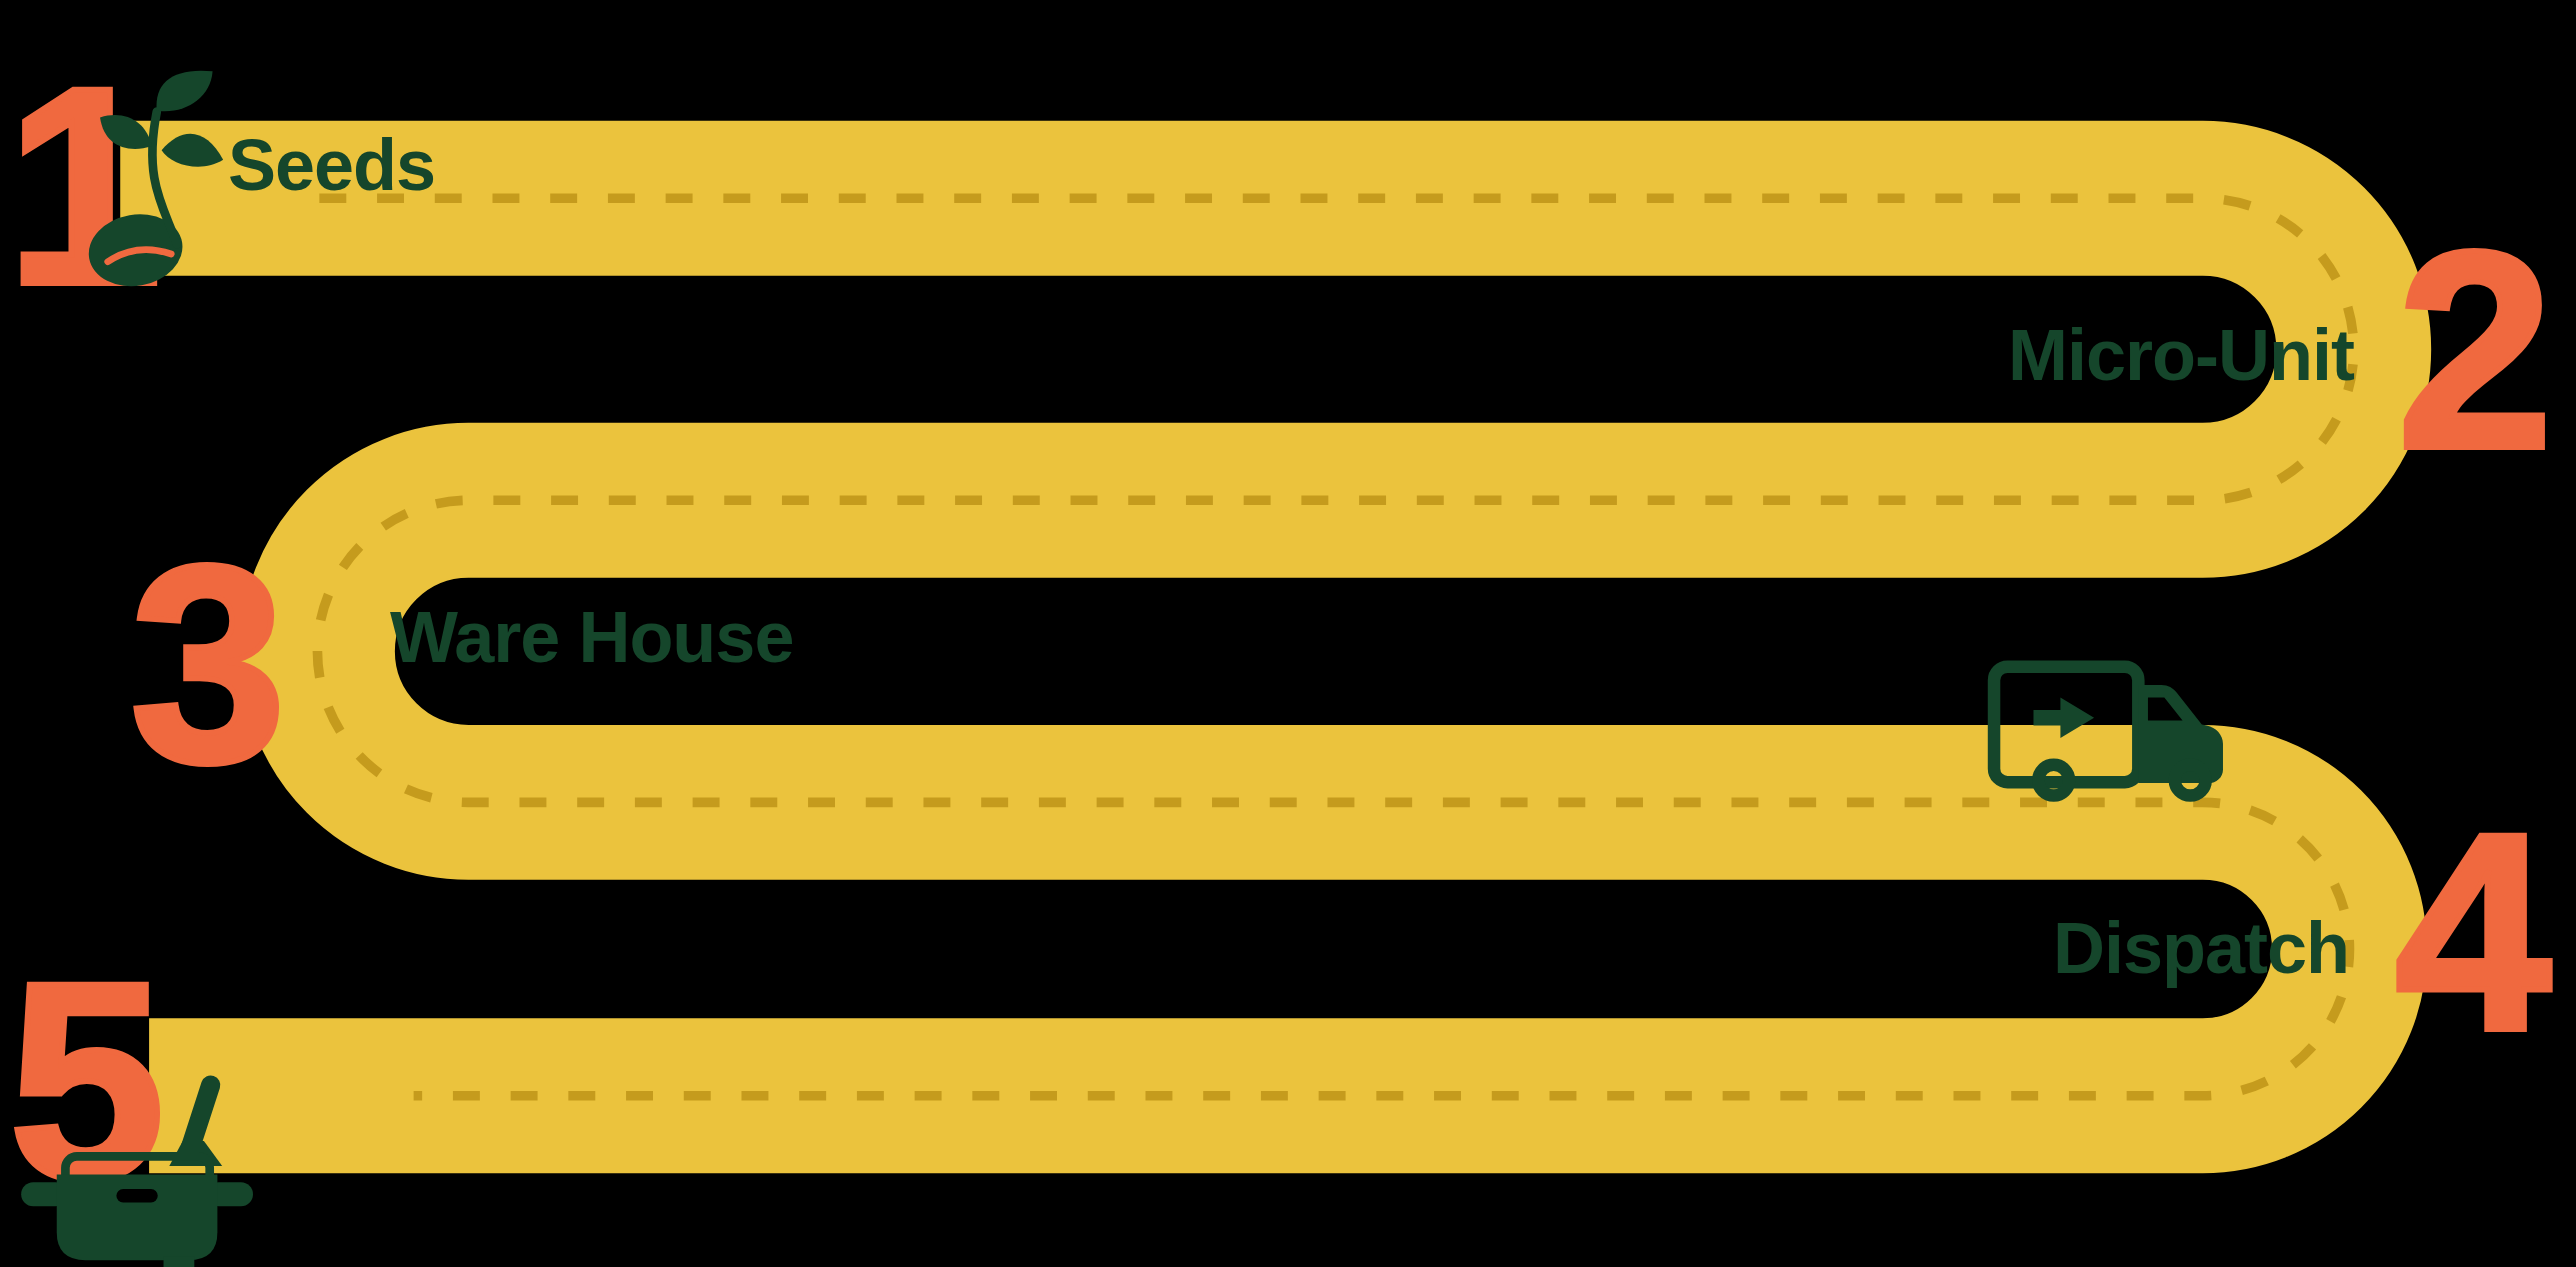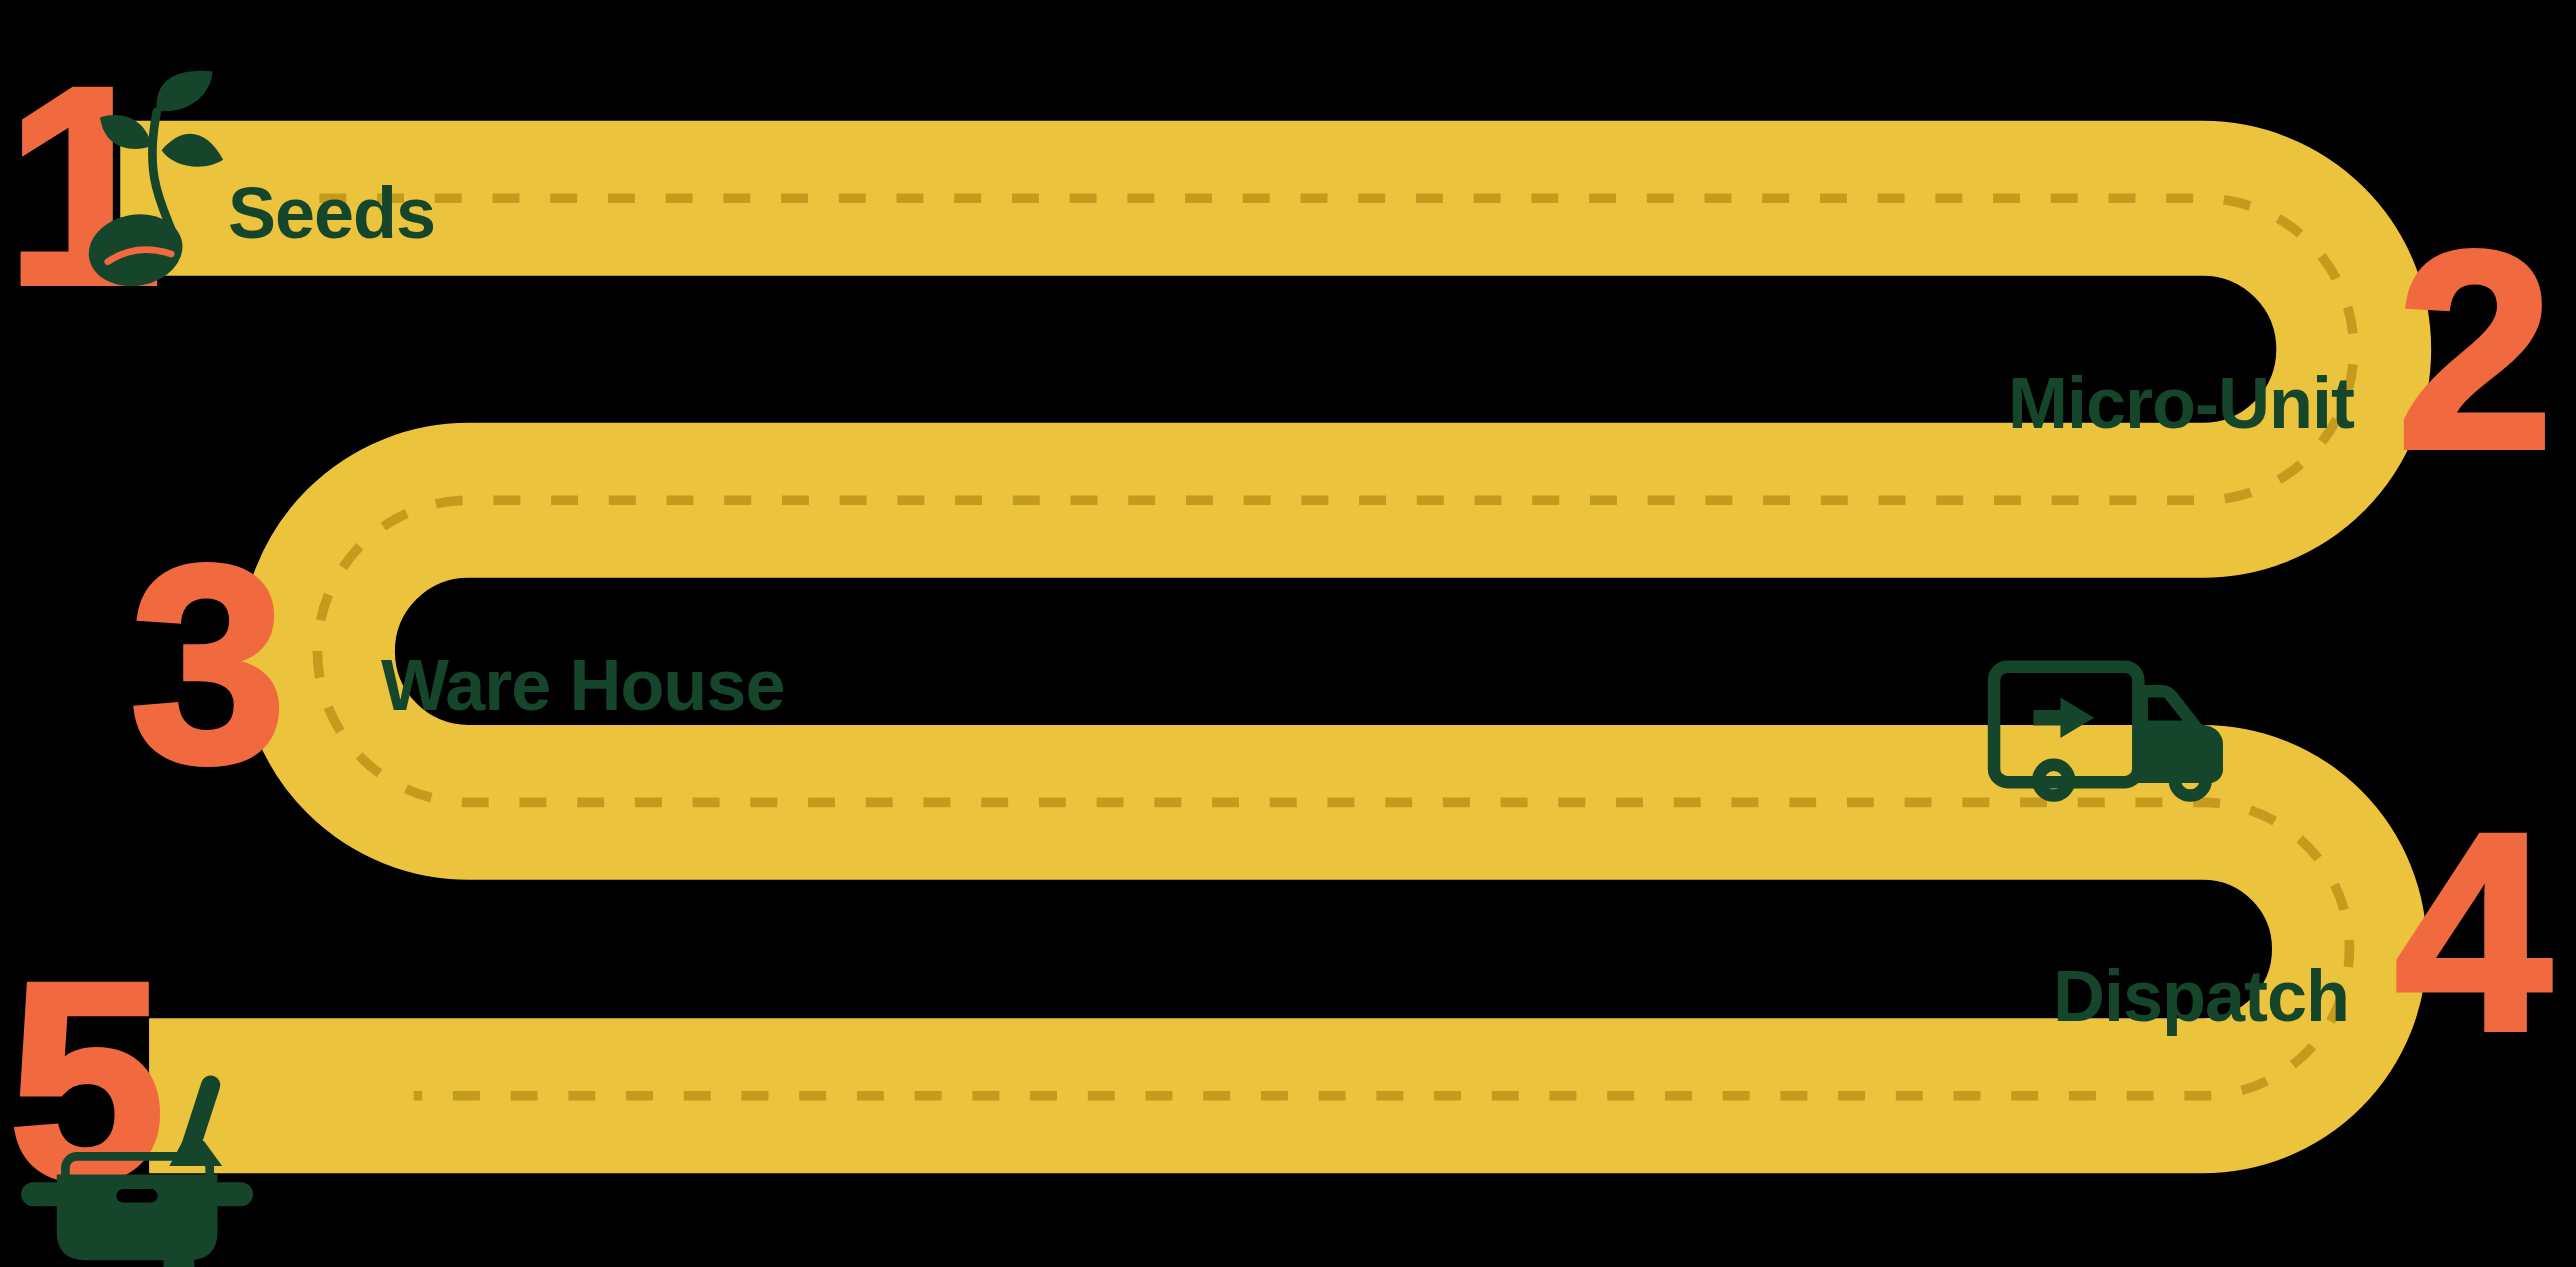--- a/index.html
+++ b/index.html
@@ -31,21 +31,20 @@
     -webkit-text-stroke:5.8px var(--orange);
     letter-spacing:-4.8px;
     white-space:nowrap;
   }
   .lbl{
     position:absolute;z-index:4;
     font-size:72px;line-height:1;font-weight:700;
     color:var(--green);
     letter-spacing:-1px;
     white-space:nowrap;
-    margin-top:48px;
   }
   .icons-layer{z-index:3;pointer-events:none;}
   .road-layer{z-index:1;}
 </style>
 </head>
 <body>
 
 <div class="stage">
 
   <svg class="layer road-layer" viewBox="0 0 2678 1318" aria-hidden="true">
@@ -86,17 +85,17 @@
       <rect class="ic" x="22" y="1229" width="48" height="25" rx="12.5"></rect>
       <rect class="ic" x="215" y="1229" width="48" height="25" rx="12.5"></rect>
       <path class="ic" d="M59,1221 L226,1221 L226,1281 Q226,1310 196,1310 L89,1310 Q59,1310 59,1281 Z"></path>
       <rect class="ic" x="170" y="1306" width="32" height="12"></rect>
       <rect class="ic-hole" x="121" y="1236" width="43" height="14" rx="7"></rect>
     </g>
   </svg>
 
   <div class="lbl" style="left:228px;top:129px">Seeds</div>
   <div class="lbl" style="right:222px;top:319px">Micro-Unit</div>
-  <div class="lbl" style="left:381px;top:601px">Ware House</div>
+  <div class="lbl" style="left:390px;top:601px">Ware House</div>
   <div class="lbl" style="right:227px;top:912px">Dispatch</div>
 
 </div>
 
 
 </body></html>

